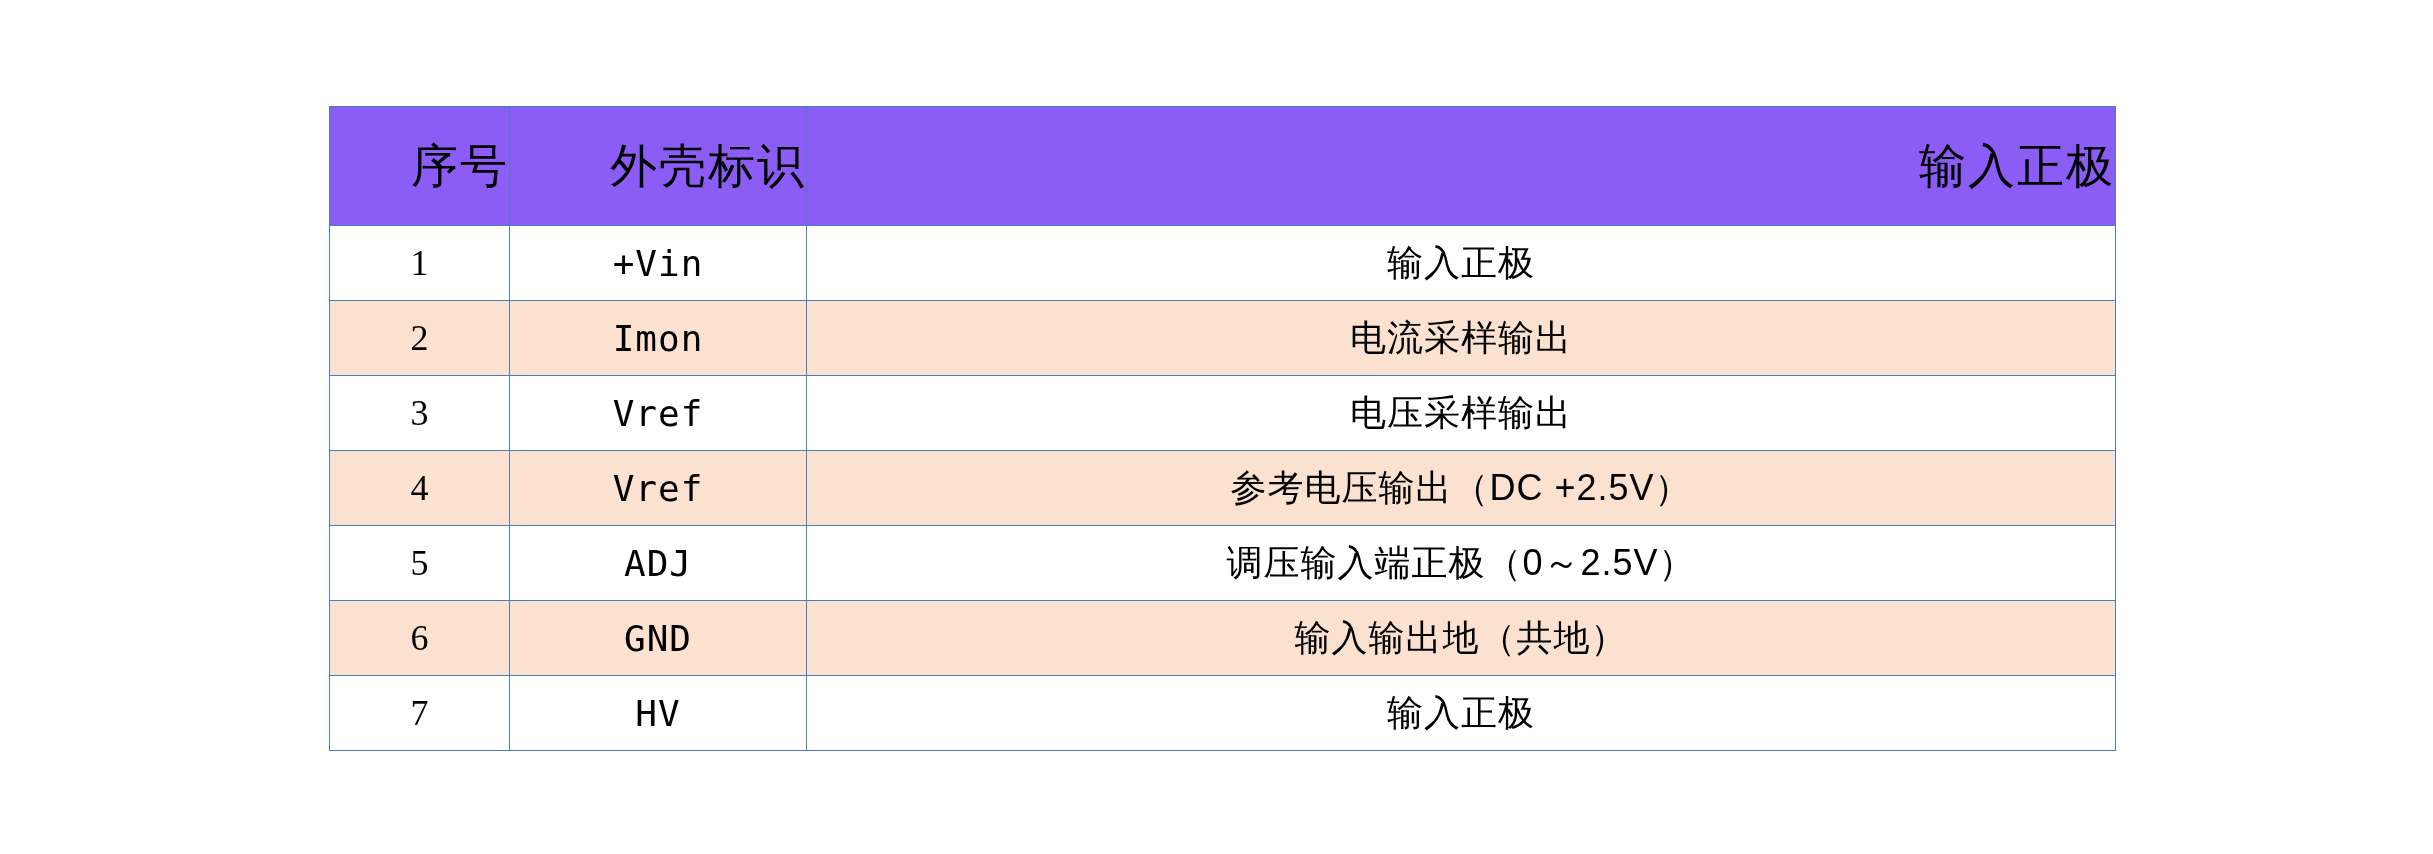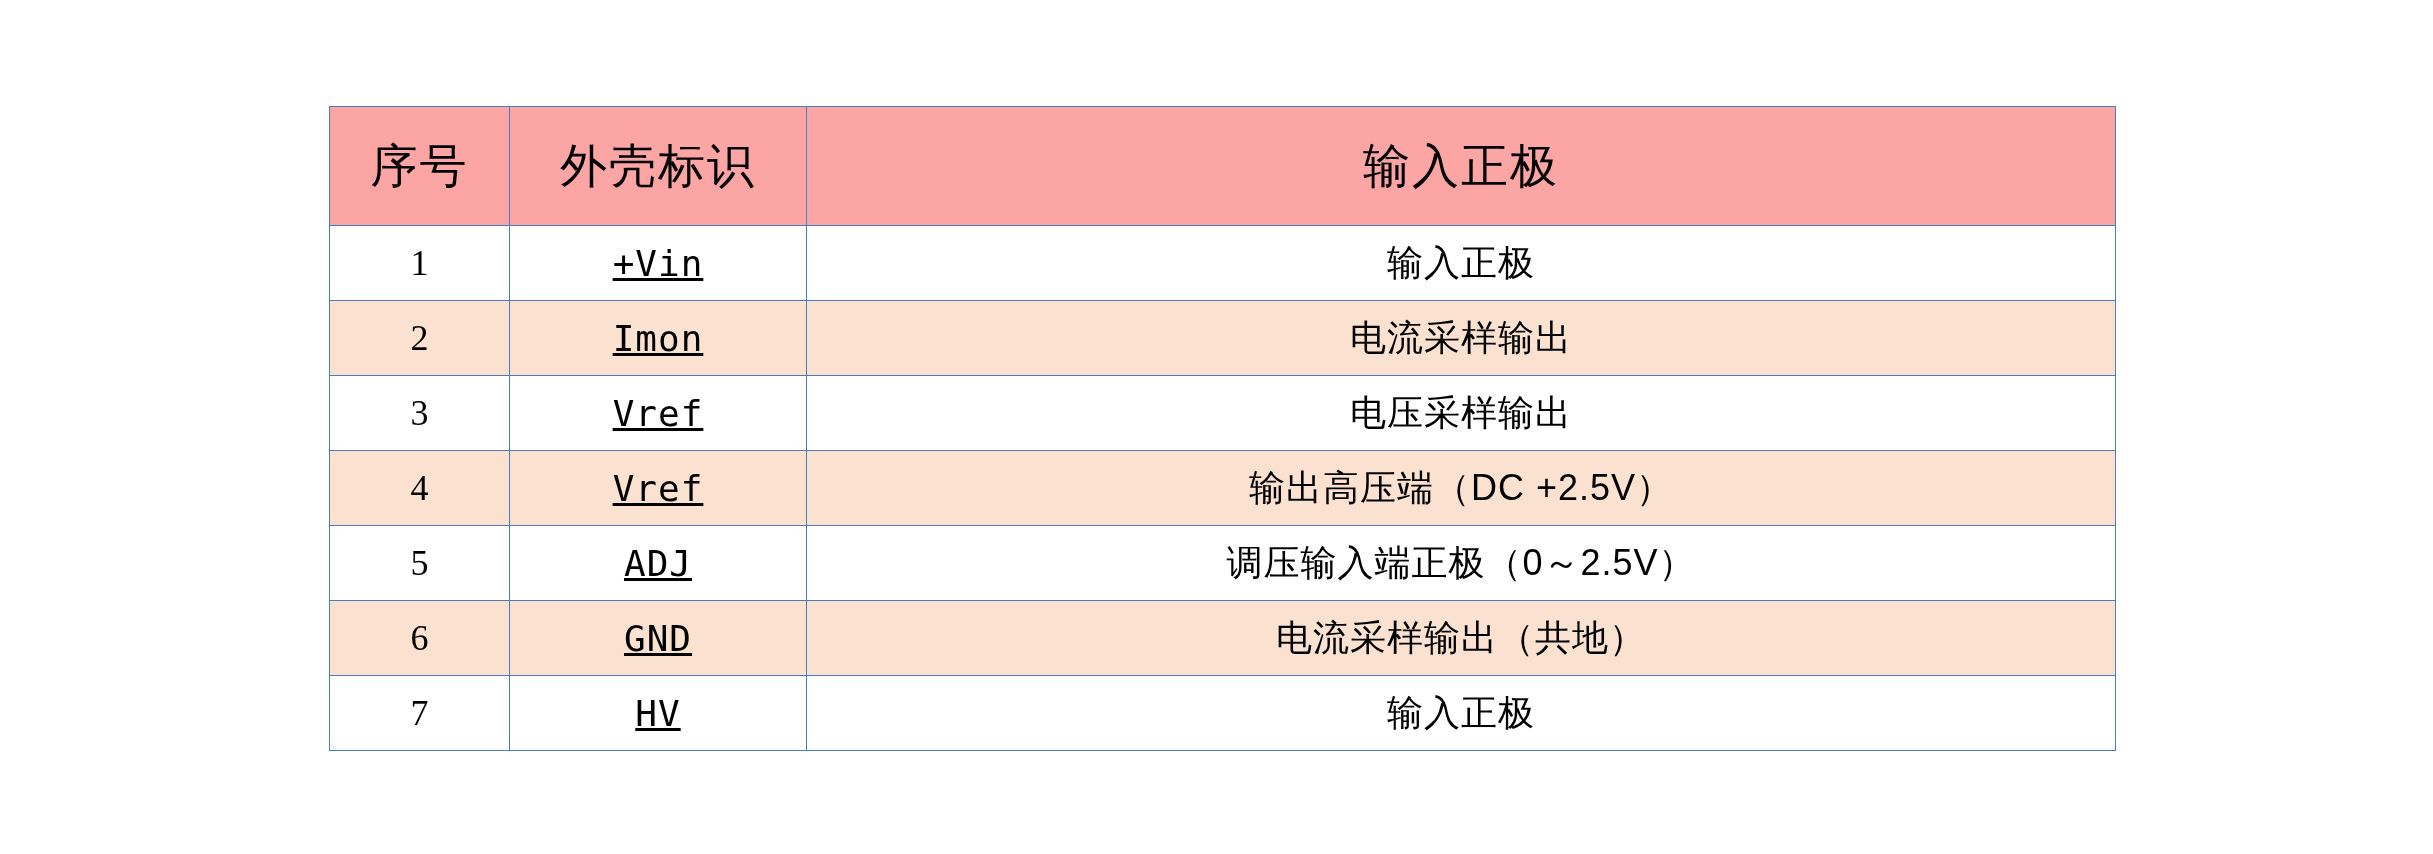--- a/index.html
+++ b/index.html
@@ -35,46 +35,46 @@
   table.pinout col.c-mark  { width: 297px; }
   table.pinout col.c-desc  { width: 1309px; }
 
   table.pinout th, table.pinout td {
     border: 1.6px solid #4a7ebb;
     text-align: center;
     vertical-align: middle;
     padding: 0;
   }
   table.pinout thead th {
-    background: #fca5a5;
+    background: #8b5cf6;
     height: 118px;
     font-weight: normal;
     font-size: 47px;
     font-family: "DejaVu Serif", serif;
     letter-spacing: 2px;
+    text-align: right;
   }
   table.pinout tbody td {
     height: 74px;
     font-size: 36px;
   }
   tr.alt td {
     background: #fbe2d0;
   }
   tr.plain td {
     background: #ffffff;
   }
   td.num {
     font-family: "Liberation Serif", serif;
     font-size: 36px;
   }
   td.mark {
     font-family: "DejaVu Sans Mono", monospace;
     font-size: 33px;
     letter-spacing: 1px;
-    text-decoration: underline;
   }
   td.desc {
     font-family: Liberation Sans, sans-serif;
     font-size: 36px;
     letter-spacing: 1px;
   }
 </style>
 </head>
 <body>
 
@@ -105,31 +105,31 @@
           <td class="desc">电流采样输出</td>
         </tr>
         <tr class="plain">
           <td class="num">3</td>
           <td class="mark">Vref</td>
           <td class="desc">电压采样输出</td>
         </tr>
         <tr class="alt">
           <td class="num">4</td>
           <td class="mark">Vref</td>
-          <td class="desc">输出高压端（DC +2.5V）</td>
+          <td class="desc">参考电压输出（DC +2.5V）</td>
         </tr>
         <tr class="plain">
           <td class="num">5</td>
           <td class="mark">ADJ</td>
           <td class="desc">调压输入端正极（0～2.5V）</td>
         </tr>
         <tr class="alt">
           <td class="num">6</td>
           <td class="mark">GND</td>
-          <td class="desc">电流采样输出（共地）</td>
+          <td class="desc">输入输出地（共地）</td>
         </tr>
         <tr class="plain">
           <td class="num">7</td>
           <td class="mark">HV</td>
           <td class="desc">输入正极</td>
         </tr>
       </tbody>
     </table>
   </div>
 </div>

